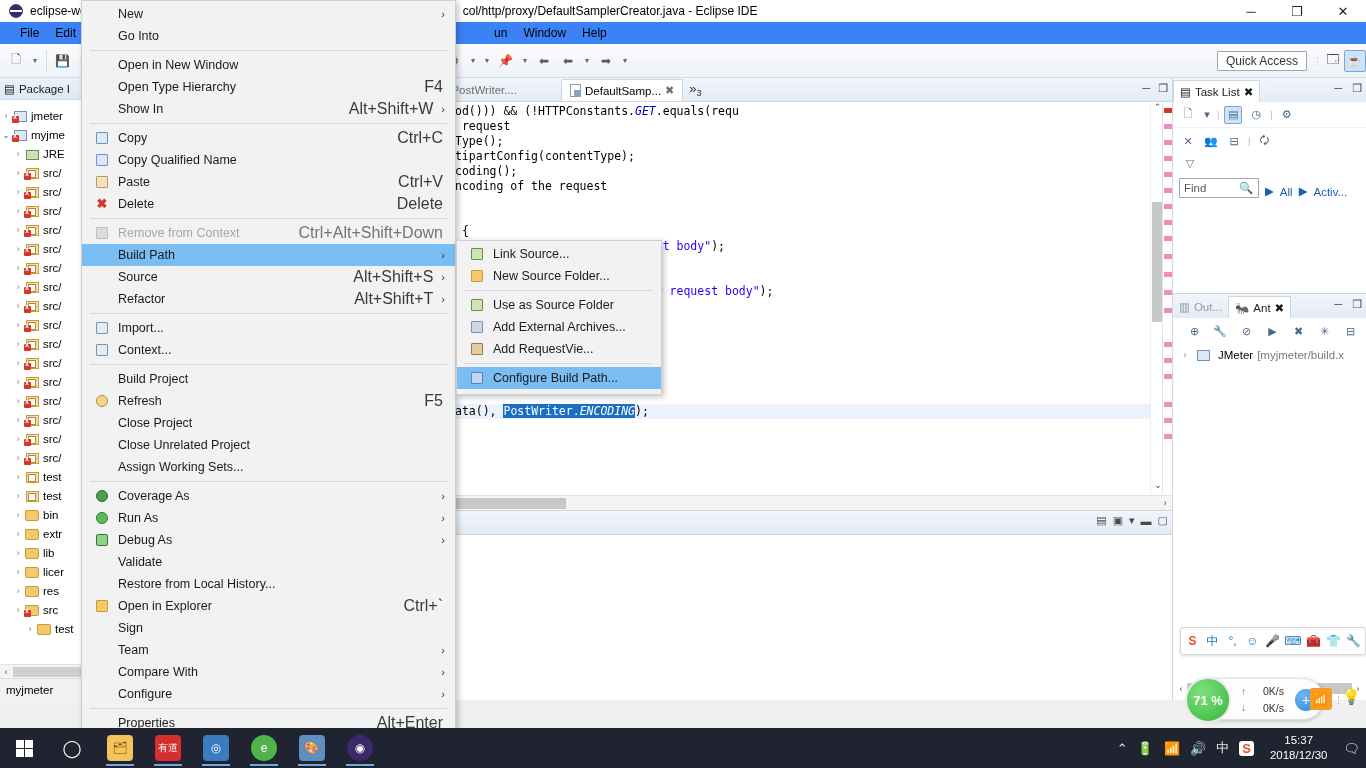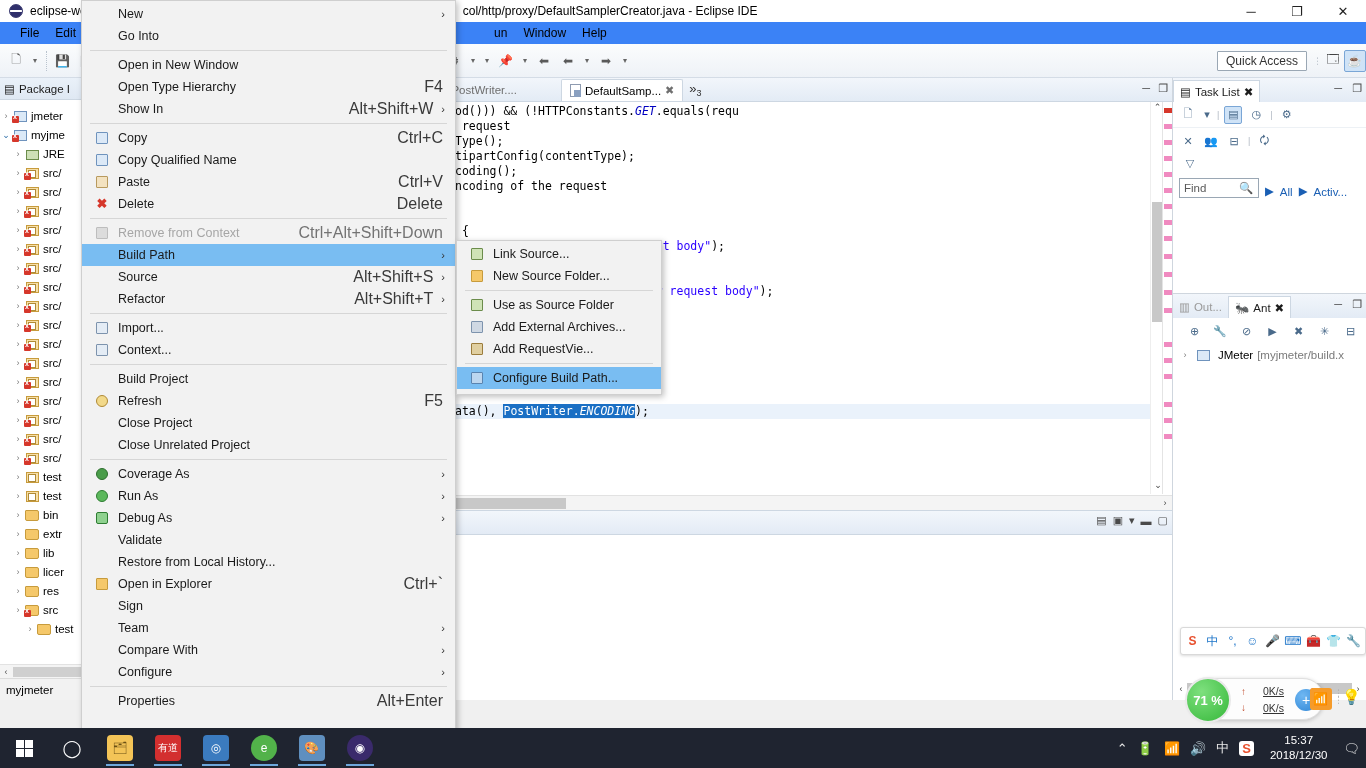--- a/index.html
+++ b/index.html
@@ -262,21 +262,21 @@
     display: flex; align-items: center; box-shadow: 0 1px 4px rgba(0,0,0,.2);
   }
   .speed-ball {
     position: absolute; left: -4px; top: -2px; width: 46px; height: 46px; border-radius: 50%;
     background: radial-gradient(circle at 35% 30%, #7ee07e, #36b83a);
     border: 2px solid #e9e9e9;
     display: flex; align-items: center; justify-content: center;
     color: #fff; font-size: 13px; font-weight: bold;
   }
   .speed-arrows { position:absolute; left: 52px; top: 5px; font-size: 10px; color: #c04a2a; line-height: 16px;}
-  .speed-vals { position:absolute; left: 74px; top: 4px; font-size: 10.5px; color: #333; line-height: 17px; text-decoration: underline; }
+  .speed-vals { position:absolute; left: 74px; top: 4px; font-size: 10.5px; color: #333; line-height: 17px; }
   .speed-plus {
     position: absolute; right: 6px; top: 10px; width: 22px; height: 22px; border-radius: 50%;
     background: radial-gradient(circle at 35% 30%, #6fb7f2, #2f86d6);
     color: #fff; font-size: 14px; display:flex; align-items:center; justify-content:center;
   }
   .speed-plus:after{content:"";position:absolute;right:-1px;top:-1px;width:8px;height:8px;border-radius:50%;background:#e33b2e;}
   .rss-ic {
     position: absolute; left: 1310px; top: 688px; width: 22px; height: 22px;
     background: #f59b2a; border-radius: 3px; color: #fff; font-size: 12px;
     display:flex; align-items:center; justify-content:center; z-index: 45;
@@ -885,20 +885,23 @@
         </span>
         <span>Refresh</span>
         <span class="accel">F5</span>
       </div>
       <div class="cmi">
         <span>Close Project</span>
       </div>
       <div class="cmi">
         <span>Close Unrelated Project</span>
       </div>
+      <div class="cmi">
+        <span>Assign Working Sets...</span>
+      </div>
       <div class="cmsep"></div>
       <div class="cmi">
         <span class="cmicon">
           <span class="mic cov"></span>
         </span>
         <span>Coverage As</span>
         <span class="arrow" style="margin-left: auto;">›</span>
       </div>
       <div class="cmi">
         <span class="cmicon">

